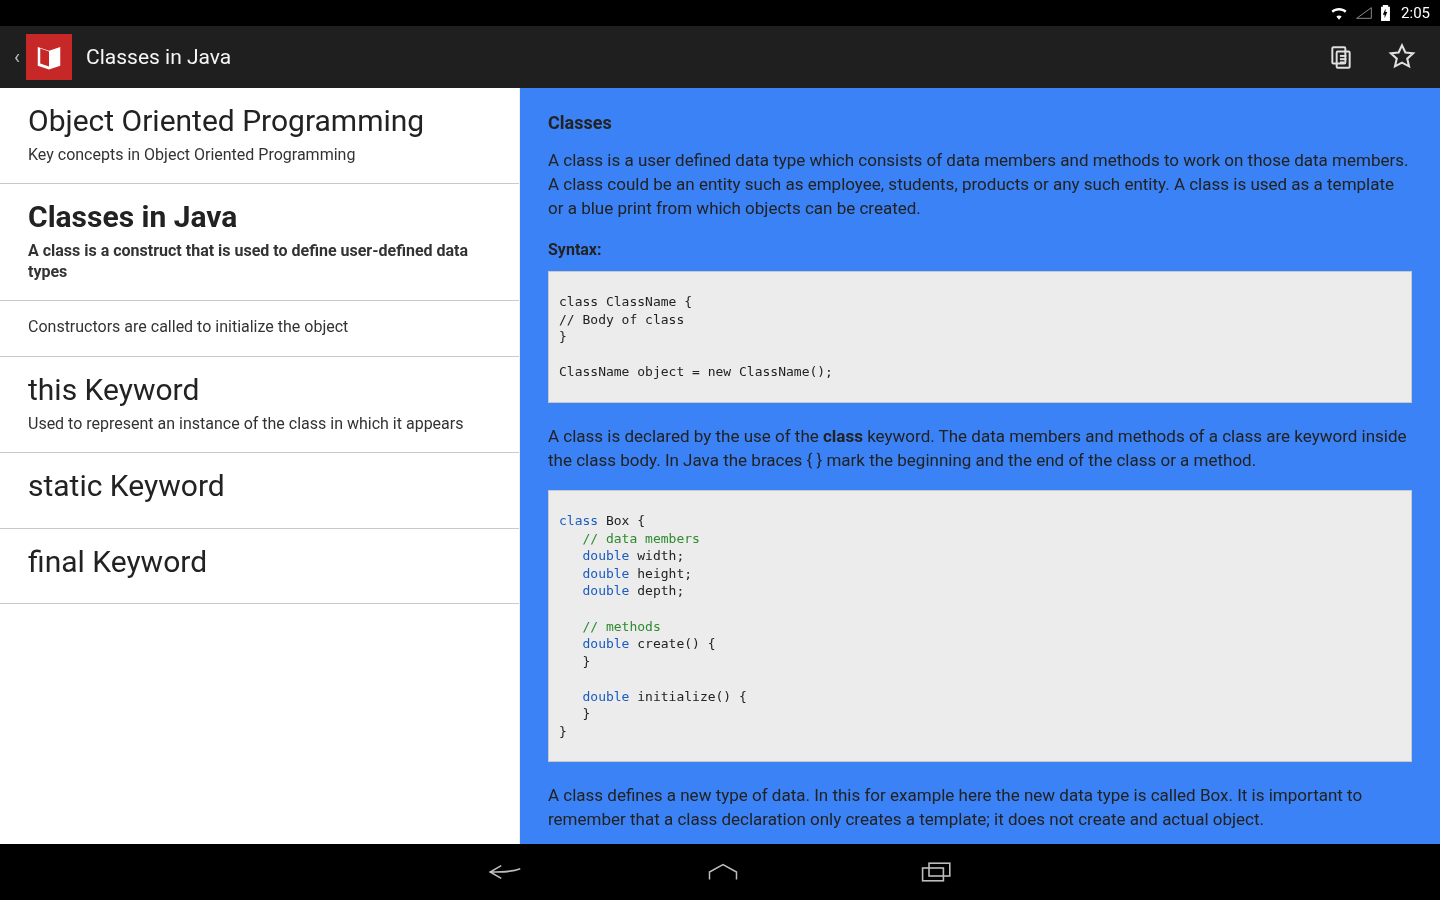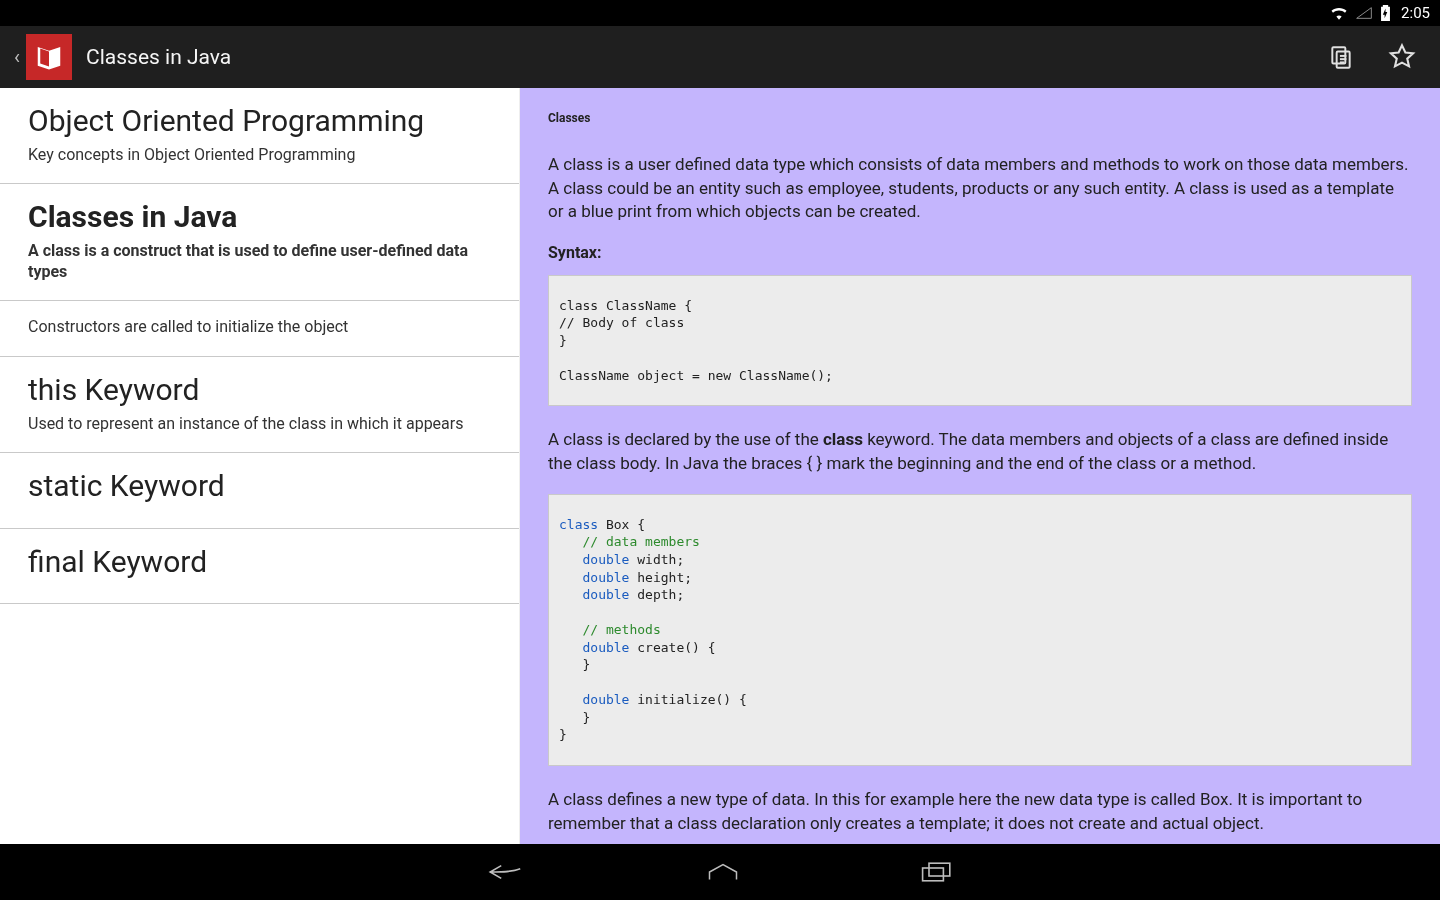--- a/index.html
+++ b/index.html
@@ -30,21 +30,21 @@
   width: 46px; height: 46px; background: #c62828; margin-right: 14px;
   display: flex; align-items: center; justify-content: center;
 }
 .action-bar .title { font-size: 21px; font-weight: 400; color: #f5f5f5; }
 .action-bar .right-icons { margin-left: auto; display: flex; align-items: center; gap: 34px; padding-right: 10px; }
 .icon-btn { cursor: pointer; color: #e0e0e0; display: inline-flex; }
 
 
 .workspace {
   display: flex; width: 100%; height: calc(100% - 26px - 62px - 56px);
-  background: #c4b5fd; overflow: hidden;
+  background: #3b82f6; overflow: hidden;
 }
 .sidebar {
   width: 520px; height: 100%; border-right: 1px solid #eee;
   overflow-y: hidden; background: #fff;
 }
 .sidebar .item {
   padding: 16px 28px 18px 28px;
   border-bottom: 1px solid #c9c9c9; cursor: pointer;
 }
 .sidebar .item h2 {
@@ -54,21 +54,21 @@
 .sidebar .item p {
   font-size: 16px; font-weight: 400; color: #333; line-height: 1.3;
 }
 .sidebar .item.active h2 { font-weight: 700; }
 .sidebar .item.active p  { font-weight: 700; }
 
 .content {
   flex: 1; height: 100%; overflow: hidden; padding: 22px 28px 0 28px;
   font-size: 17px; color: #222; line-height: 1.4;
 }
-.content h3 { font-size: 12px; font-weight: 700; margin-bottom: 26px; }
+.content h3 { font-size: 18px; font-weight: 700; margin-bottom: 14px; }
 .content .para { margin-bottom: 18px; }
 .content .label { font-weight: 700; font-size: 16px; margin-bottom: 10px; }
 .content pre {
   background: #ececec; border: 1px solid #c9c9c9;
   font-family: "DejaVu Sans Mono", Menlo, Consolas, monospace;
   font-size: 13px; line-height: 1.35; padding: 21px 10px;
   white-space: pre; overflow-x: auto; margin-bottom: 22px; color: #222;
 }
 .kw-class { color: #1a5bbf; }
 .kw-prim  { color: #1a5bbf; }
@@ -159,21 +159,21 @@
   <div class="content">
     <h3>Classes</h3>
     <p class="para">A class is a user defined data type which consists of data members and methods to work on those data members. A class could be an entity such as employee, students, products or any such entity. A class is used as a template or a blue print from which objects can be created.</p>
     <p class="label">Syntax:</p>
     <pre>class ClassName {
 // Body of class
 }
 
 ClassName object = new ClassName();</pre>
     <p class="para">
-      <span>A class is declared by the use of the </span><b>class</b><span> keyword. The data members and objects of a class are defined inside the class body. In Java the braces { } mark the beginning and the end of the class or a method.</span>
+      <span>A class is declared by the use of the </span><b>class</b><span> keyword. The data members and methods of a class are keyword inside the class body. In Java the braces { } mark the beginning and the end of the class or a method.</span>
     </p>
 
     <pre><span class="kw-class">class</span><span> Box {</span>
 <span class="comment">   // data members</span>
 <span class="kw-prim">   double</span><span> width;</span>
 <span class="kw-prim">   double</span><span> height;</span>
 <span class="kw-prim">   double</span><span> depth;</span>
 <span></span>
 <span class="comment">   // methods</span>
 <span class="kw-prim">   double</span><span> create() {</span>

